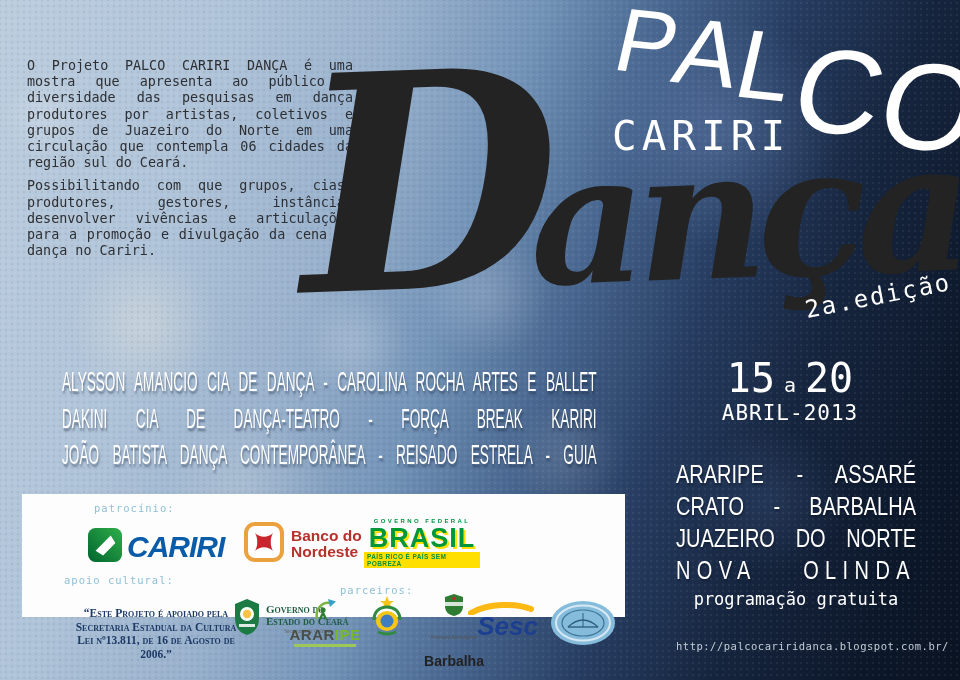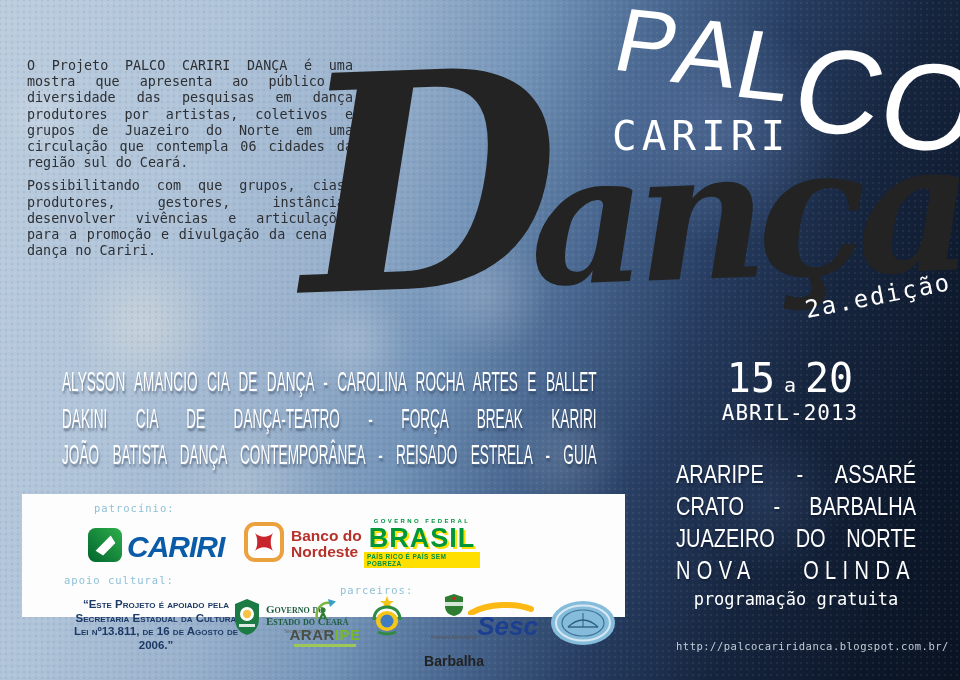--- a/index.html
+++ b/index.html
@@ -65,22 +65,22 @@
   .lab-par{left:318px;top:90px;}
   .logo{position:absolute;display:flex;align-items:center;}
   .bndes{left:66px;top:34px;gap:5px;}
   .bndes-text{font-family:"Liberation Sans",sans-serif;font-style:italic;font-weight:bold;font-size:30px;color:#0a5ca8;letter-spacing:-1px;}
   .bnb{left:222px;top:28px;gap:7px;}
   .bnb-text{font-family:"Liberation Sans",sans-serif;font-weight:bold;font-size:15.5px;line-height:16px;color:#b5312b;}
   .brasil{left:342px;top:24px;width:116px;flex-direction:column;align-items:center;gap:1px;}
   .brasil-top{font-family:"Liberation Sans",sans-serif;font-size:6px;font-weight:bold;letter-spacing:2.4px;color:#00923f;}
   .brasil-name{font-family:"Liberation Sans",sans-serif;font-size:27px;line-height:26px;font-weight:bold;color:#009739;letter-spacing:1px;text-shadow:2px 2px 0 #ffdf00;}
   .brasil-tag{background:#ffdf00;color:#00923f;font-family:"Liberation Sans",sans-serif;font-size:6.5px;font-weight:bold;letter-spacing:.4px;padding:1px 3px;}
-  .quote{position:absolute;left:44px;top:104px;width:180px;text-align:center;
-    font-family:Liberation Sans, sans-serif;font-variant:small-caps;font-weight:bold;font-size:11.5px;line-height:13.5px;color:#1d3a66;}
+  .quote{position:absolute;left:44px;top:113px;width:180px;text-align:center;
+    font-family:Liberation Serif, serif;font-variant:small-caps;font-weight:bold;font-size:11.5px;line-height:13.5px;color:#1d3a66;}
   .ceara{left:212px;top:104px;gap:6px;}
   .ceara-text{font-family:"Liberation Serif",serif;font-variant:small-caps;font-weight:bold;font-size:11px;line-height:11.5px;color:#1e5c41;}
   .ceara-sub{font-size:5.5px;color:#666;font-family:"Liberation Serif",serif;margin-top:1px;text-align:center;}
   .araripe{left:264px;top:104px;flex-direction:column;gap:0px;width:78px;}
   .araripe-text{font-family:"Liberation Sans",sans-serif;font-weight:bold;font-size:15px;letter-spacing:.5px;}
   .araripe-text .a1{color:#4a4f46;}
   .araripe-text .a2{color:#76b82a;}
   .araripe-bar{width:62px;height:3px;background:#9ec75a;margin-top:1px;}
   .crest{left:348px;top:102px;}
   .barbalha{left:396px;top:100px;flex-direction:column;gap:14px;width:72px;}

